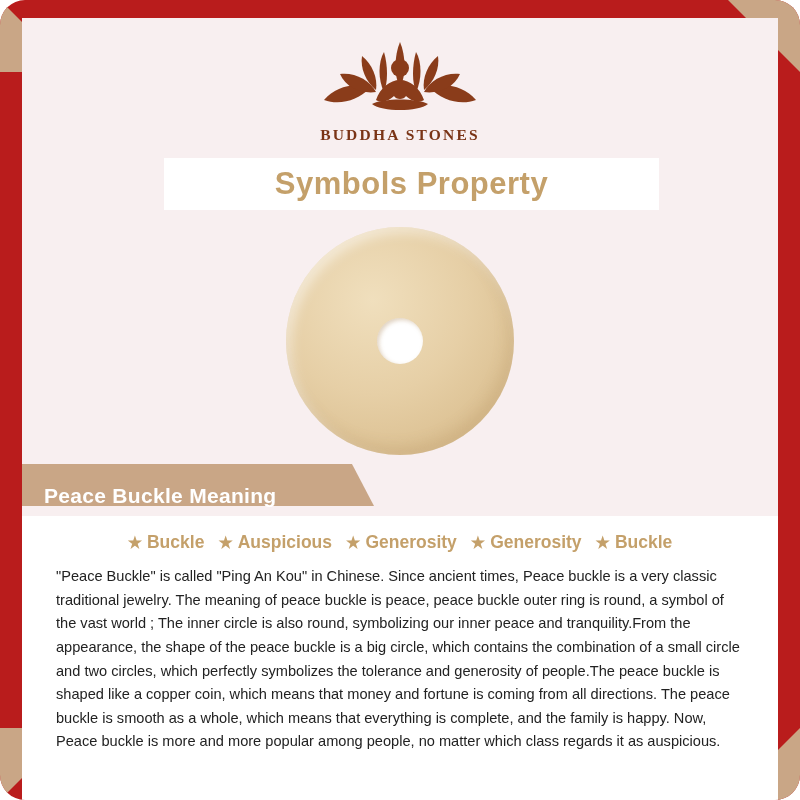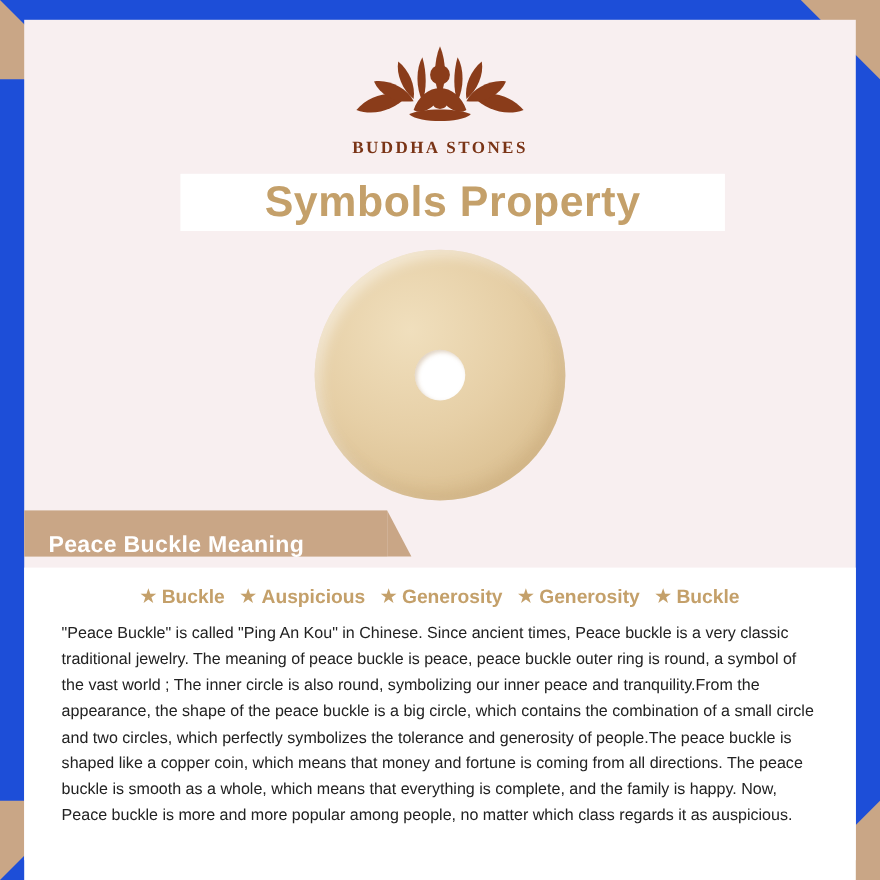--- a/index.html
+++ b/index.html
@@ -11,22 +11,23 @@
     height: 800px;
     font-family: "Liberation Sans", sans-serif;
     background: #ffffff;
     overflow: hidden;
   }
 
   .page {
     position: relative;
     width: 800px;
     height: 800px;
-    background: #1d4ed8;
+    background: #b91c1c;
     overflow: hidden;
+    border-radius: 25px;
   }
 
   
   .corner {
     position: absolute;
     width: 0;
     height: 0;
     border-style: solid;
   }
   .corner-tl {
@@ -87,21 +88,21 @@
     left: 142px;
     top: 140px;
     width: 495px;
     height: 52px;
     background: #ffffff;
     display: flex;
     align-items: center;
     justify-content: center;
   }
   .title-band .title-text {
-    font-size: 39px;
+    font-size: 31px;
     font-weight: bold;
     color: #c4a06a;
     letter-spacing: 0.5px;
   }
 
   
   .product-area {
     position: absolute;
     left: 0;
     top: 205px;

